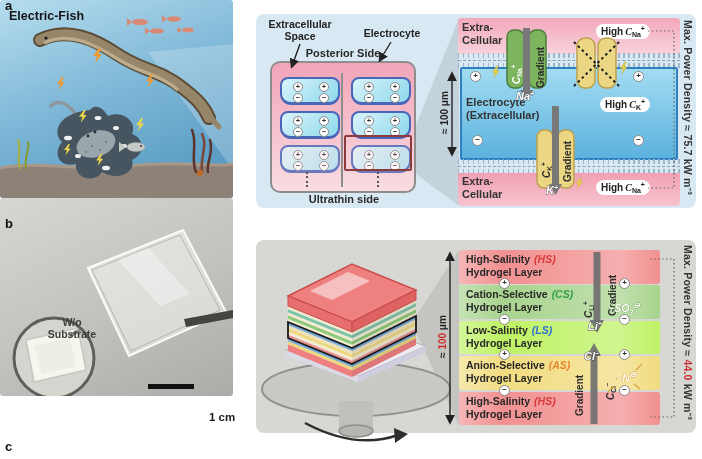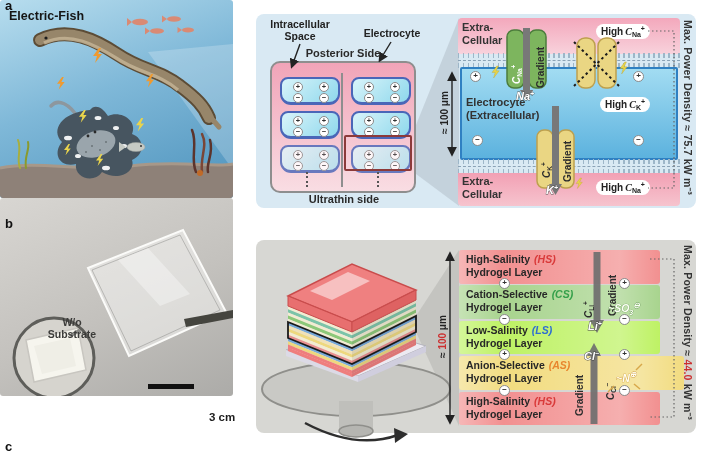--- a/index.html
+++ b/index.html
@@ -149,21 +149,21 @@
     </g>
     <g transform="translate(16,140)" fill="none" stroke-linecap="round">
       <path d="M4,28 C0,18 6,10 2,0" stroke="#a8ae3e" stroke-width="2"></path>
       <path d="M10,28 C8,16 14,10 12,2" stroke="#8a9a2e" stroke-width="2"></path>
     </g>
   </svg>
   <div class="scene-title">Electric-Fish</div>
 </div>
 
 <div class="callout" style="left:258px;top:18px;width:84px">
-  <div>Intracellular</div>
+  <div>Extracellular</div>
   <div>Space</div>
 </div>
 <div class="callout" style="left:346px;top:27px;width:92px">Electrocyte</div>
 <div class="sidelab" style="left:294px;top:47px;width:98px">Posterior Side</div>
 <div id="pinkbox">
     <div class="ecell" style="left: 8px; top: 14px;">
       <span class="chg cchg" style="left: 11px; top: 3px;">+</span>
       <span class="chg cchg" style="left: 37px; top: 3px;">+</span>
       <span class="chg cchg" style="left: 11px; top: 13.5px;">−</span>
       <span class="chg cchg" style="left: 37px; top: 13.5px;">−</span>
@@ -270,36 +270,36 @@
     </g>
     <rect x="148" y="186" width="46" height="5" fill="#111"></rect>
   </svg>
 </div>
 <div class="phototitle" style="left:26px;top:238px">
 </div>
 <div class="insetlab">
   <div>W/o</div>
   <div>Substrate</div>
 </div>
-<div class="scalelab">3 cm</div>
+<div class="scalelab">1 cm</div>
 
 <div id="hb-bands">
     <div class="hband" style="top: 0px; background: rgb(242, 144, 144);">
       <div class="bl1"><span>High-Salinity </span><span class="babbr" style="color: rgb(217, 58, 58);">(HS)</span></div>
       <div class="bl2">Hydrogel Layer</div>
     </div>
     <div class="hband" style="top: 35.4px; background: rgb(168, 212, 142);">
       <div class="bl1"><span>Cation-Selective </span><span class="babbr" style="color: rgb(53, 160, 74);">(CS)</span></div>
       <div class="bl2">Hydrogel Layer</div>
     </div>
     <div class="hband" style="top: 70.8px; background: #bef264;">
       <div class="bl1"><span>Low-Salinity </span><span class="babbr" style="color: rgb(47, 111, 208);">(LS)</span></div>
       <div class="bl2">Hydrogel Layer</div>
     </div>
-    <div class="hband" style="top: 106.2px; background: rgb(242, 220, 128); padding-left: 24px;">
+    <div class="hband" style="top: 106.2px; background: rgb(242, 220, 128);">
       <div class="bl1"><span>Anion-Selective </span><span class="babbr" style="color: rgb(232, 134, 46);">(AS)</span></div>
       <div class="bl2">Hydrogel Layer</div>
     </div>
     <div class="hband" style="top: 141.6px; background: rgb(242, 144, 144);">
       <div class="bl1"><span>High-Salinity </span><span class="babbr" style="color: rgb(217, 58, 58);">(HS)</span></div>
       <div class="bl2">Hydrogel Layer</div>
     </div>
     <span class="chg" style="left: 40px; top: 28.4px; z-index: 5;">+</span>
     <span class="chg" style="left: 160px; top: 28.4px; z-index: 5;">+</span>
     <span class="chg" style="left: 40px; top: 63.8px; z-index: 5;">−</span>

